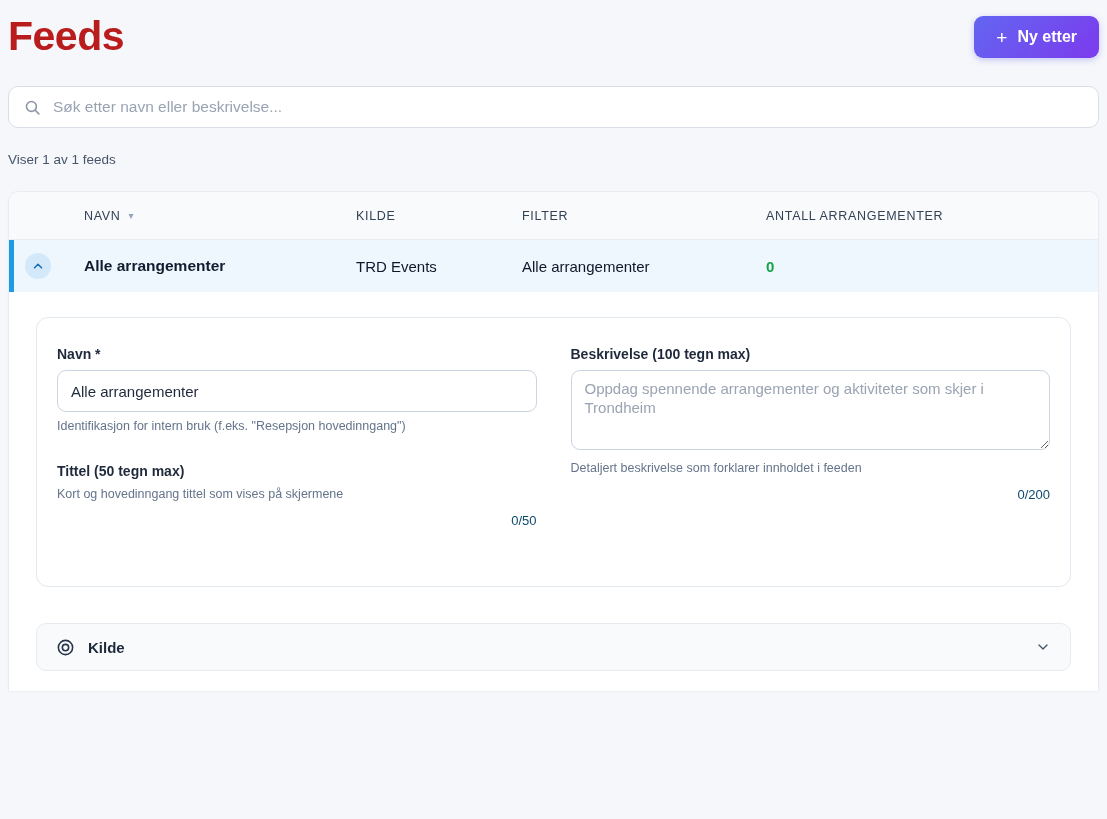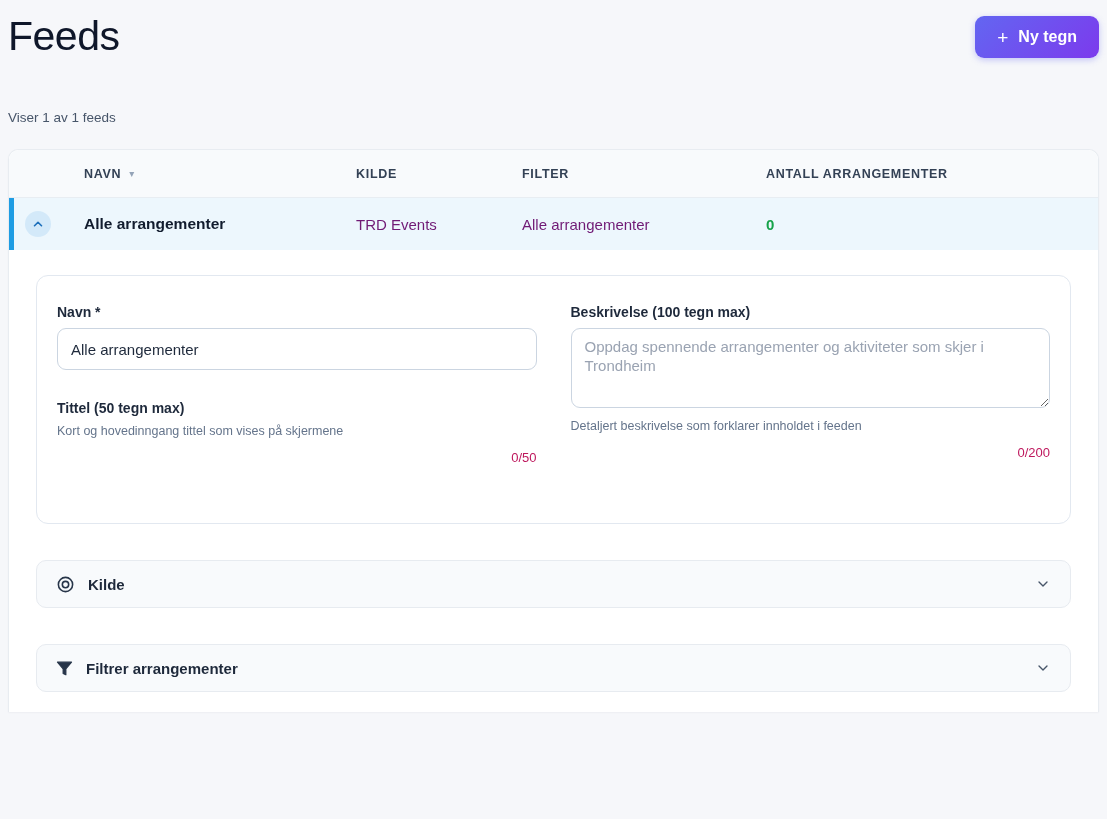--- a/index.html
+++ b/index.html
@@ -10,22 +10,22 @@
     color: #1e293b;
   }
   .page { padding: 0 8px; }
 
   
   .topbar {
     display: flex; align-items: flex-start; justify-content: space-between;
     padding-top: 12px; height: 86px;
   }
   .topbar h1 {
-    font-size: 41px; font-weight: 400; letter-spacing: -0.5px;
-    color: #0f172a; line-height: 48px;
+    font-size: 41px; font-weight: 700; letter-spacing: -0.5px;
+    color: #b91c1c; line-height: 48px;
   }
   .btn-new {
     display: flex; align-items: center; gap: 10px;
     height: 42px; padding: 0 22px; margin-top: 4px;
     border: none; border-radius: 9px; cursor: pointer;
     background: linear-gradient(135deg, #6366f1 0%, #7c3aed 100%);
     color: #ffffff; font-family: inherit;
     font-size: 16px; font-weight: 700;
     box-shadow: 0 2px 6px rgba(99,102,241,.35);
   }
@@ -55,36 +55,36 @@
   .grid-row {
     display: grid;
     grid-template-columns: 75px 272px 166px 244px 1fr;
     align-items: center;
   }
   .thead {
     height: 48px; background: #f8fafc;
     border-bottom: 1px solid #e8edf2; border-radius: 10px 10px 0 0;
   }
   .th {
-    font-size: 12.5px; font-weight: 700; letter-spacing: .7px;
+    font-size: 12.5px; font-weight: 400; letter-spacing: .7px;
     text-transform: uppercase; color: #334155;
     display: flex; align-items: center;
   }
   .caret { color: #94a3b8; font-size: 10px; margin-left: 8px; }
   .trow {
     height: 52px; background: #edf7fd;
     box-shadow: inset 5px 0 0 #1e9ce3;
     cursor: pointer;
   }
   .collapse-btn {
     width: 26px; height: 26px; margin-left: 16px;
     border: none; border-radius: 50%; background: #d3e9f9;
     display: flex; align-items: center; justify-content: center; cursor: pointer;
   }
-  .cell { font-size: 15px; color: #701a75; }
+  .cell { font-size: 15px; color: #0f172a; }
   .cell.name { font-weight: 700; font-size: 15.5px; color: #111c2e; }
   .cell.count { font-weight: 700; color: #16a34a; }
 
   
   .details { padding: 25px 27px 20px; background: #ffffff; }
 
   .form-card {
     border: 1px solid #e2e8f0; border-radius: 12px; background: #ffffff;
     padding: 20px 20px 58px;
     display: grid; grid-template-columns: 1fr 1fr; column-gap: 34px;
@@ -95,45 +95,52 @@
     padding: 0 13px; font-family: inherit; font-size: 15px; color: #1e293b;
     background: #ffffff; outline: none;
   }
   .text-input::placeholder, .text-area::placeholder { color: #9aa3b2; }
   .text-area {
     width: 100%; height: 80px; border: 1px solid #cbd5e1; border-radius: 9px;
     padding: 9px 13px; font-family: inherit; font-size: 15px; color: #1e293b;
     resize: vertical; outline: none; line-height: 1.25;
   }
   .help { margin-top: 7px; font-size: 12.5px; color: #64748b; }
-  .counter { margin-top: 12px; font-size: 13px; color: #be185d; text-align: right; }
+  .counter { margin-top: 12px; font-size: 13px; color: #0c4a6e; text-align: right; }
   .field-gap { height: 22px; }
 
   
   .accordion {
     margin-top: 36px; height: 48px;
     background: #f8fafc; border: 1px solid #e7ebf0; border-radius: 10px;
     display: flex; align-items: center; padding: 0 19px; gap: 13px;
     cursor: pointer;
   }
   .accordion .label { font-size: 15px; font-weight: 700; color: #1e293b; flex: 1; }
 </style>
 </head>
 <body>
 
 <div class="page">
 
   <header class="topbar">
     <h1>Feeds</h1>
     <button class="btn-new">
       <span class="plus">+</span>
-      <span>Ny tegn</span>
+      <span>Ny etter</span>
     </button>
   </header>
 
+  <div class="searchbar">
+    <svg width="17" height="17" viewBox="0 0 24 24" fill="none" stroke="#8b95a5" stroke-width="2.2" stroke-linecap="round">
+      <circle cx="10.5" cy="10.5" r="7"></circle>
+      <line x1="15.8" y1="15.8" x2="21" y2="21"></line>
+    </svg>
+    <input type="text" placeholder="Søk etter navn eller beskrivelse..." style="">
+  </div>
 
   <div class="summary">Viser 1 av 1 feeds</div>
 
   <section class="table-card">
 
     <div class="thead grid-row">
       <div class="th"></div>
       <div class="th">
         <span>Navn</span>
         <span class="caret">▾</span>
@@ -157,20 +164,21 @@
       <div class="cell count">0</div>
     </div>
 
     <div class="details">
 
       <div class="form-card">
 
         <div class="form-col">
           <div class="field-label">Navn *</div>
           <input type="text" class="text-input" value="Alle arrangementer" style="">
+          <div class="help">Identifikasjon for intern bruk (f.eks. "Resepsjon hovedinngang")</div>
 
           <div class="field-gap"></div>
 
           <div class="field-label">Tittel (50 tegn max)</div>
           <div class="help">Kort og hovedinngang tittel som vises på skjermene</div>
           <div class="counter">0/50</div>
         </div>
 
         <div class="form-col">
           <div class="field-label">Beskrivelse (100 tegn max)</div>
@@ -185,25 +193,16 @@
         <svg width="19" height="19" viewBox="0 0 24 24" fill="none" stroke="#273549" stroke-width="2">
           <circle cx="12" cy="12" r="9"></circle>
           <circle cx="12" cy="12" r="4"></circle>
         </svg>
         <span class="label">Kilde</span>
         <svg width="16" height="16" viewBox="0 0 24 24" fill="none" stroke="#475569" stroke-width="2" stroke-linecap="round" stroke-linejoin="round">
           <polyline points="6 9 12 15 18 9"></polyline>
         </svg>
       </div>
 
-      <div class="accordion">
-        <svg width="17" height="17" viewBox="0 0 24 24" fill="#273549" stroke="#273549" stroke-width="1.5" stroke-linejoin="round">
-          <polygon points="22 3 2 3 10 12.46 10 19 14 21 14 12.46 22 3"></polygon>
-        </svg>
-        <span class="label">Filtrer arrangementer</span>
-        <svg width="16" height="16" viewBox="0 0 24 24" fill="none" stroke="#475569" stroke-width="2" stroke-linecap="round" stroke-linejoin="round">
-          <polyline points="6 9 12 15 18 9"></polyline>
-        </svg>
-      </div>
 
     </div>
   </section>
 </div>
 
 </body></html>

